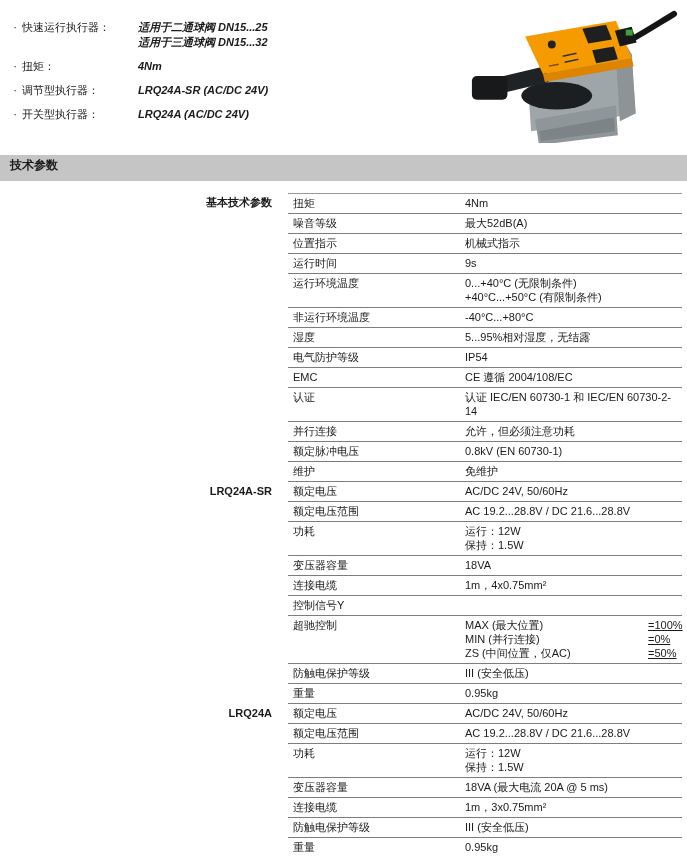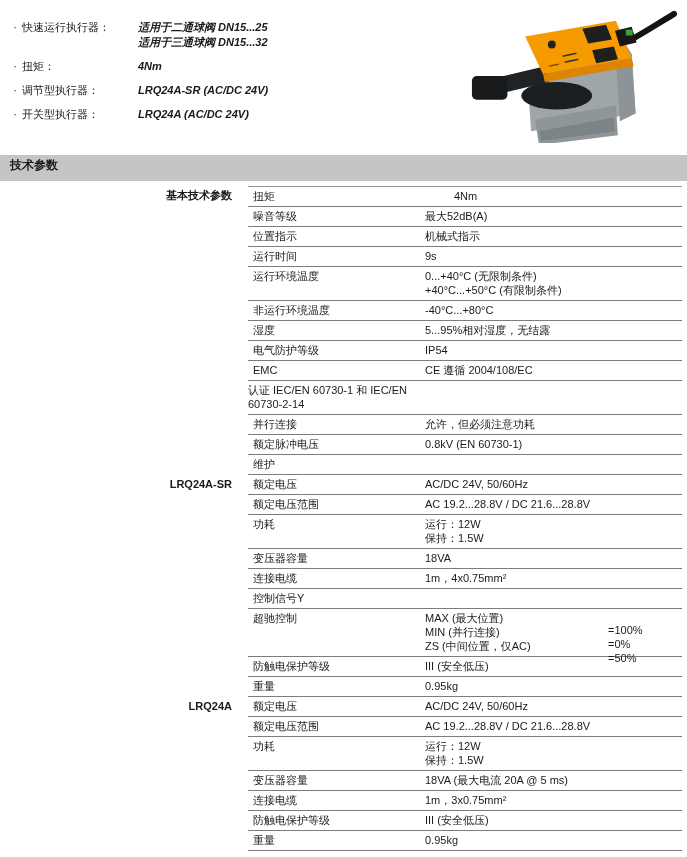--- a/index.html
+++ b/index.html
@@ -19,30 +19,30 @@
   .bvals { font-weight:bold;font-style:italic; }
   .bval { line-height:15px; }
   .product { margin:-12px 0 0 auto; width:214px; height:135px; }
   .product svg { display:block; }
 
   
   .banner { margin-top:22px; height:26px; line-height:21px; background:#c5c5c5;
             font-weight:bold; font-size:12px; padding-left:10px; }
 
   
-  .spec { margin-top:5px; }
+  .spec { margin-top:12px;padding-left:40px; }
   .srow { display:grid; grid-template-columns:248px 1fr; }
   .cell-group { text-align:right; font-weight:bold; padding:2px 16px 0 0; line-height:14px; }
   .cell-body { margin-right:5px; border-bottom:1px solid #7d7d7d;
                display:grid; grid-template-columns:177px 1fr; padding:2px 0 3px; }
-  .srow.first .cell-body { border-top:1px solid #989898;gap:29px; }
+  .srow.first .cell-body { border-top:1px solid #989898; }
   .cell-param { padding-left:5px; line-height:14px; }
   .cell-value { line-height:14px; }
   .vline { position:relative; }
-  .pct { position:absolute; left:183px; top:12px; }
+  .pct { position:absolute; left:183px; top:0;text-decoration:underline; }
 </style>
 </head>
 <body>
 
 <div class="page">
 
   <header class="top">
     <div class="bullets" id="bullets">
         <div class="bullet-item">
           <span class="dot">·</span>
@@ -187,20 +187,21 @@
         <div class="cell-body">
           <div class="cell-param">EMC</div>
           <div class="cell-value">
             <div class="vline">CE 遵循 2004/108/EC</div>
           </div>
         </div>
       </div>
       <div class="srow">
         <div class="cell-group"></div>
         <div class="cell-body">
+          <div class="cell-param">认证</div>
           <div class="cell-value">
             <div class="vline">认证  IEC/EN 60730-1 和  IEC/EN 60730-2-14</div>
           </div>
         </div>
       </div>
       <div class="srow">
         <div class="cell-group"></div>
         <div class="cell-body">
           <div class="cell-param">并行连接</div>
           <div class="cell-value">
@@ -214,20 +215,23 @@
           <div class="cell-param">额定脉冲电压</div>
           <div class="cell-value">
             <div class="vline">0.8kV (EN 60730-1)</div>
           </div>
         </div>
       </div>
       <div class="srow">
         <div class="cell-group"></div>
         <div class="cell-body">
           <div class="cell-param">维护</div>
+          <div class="cell-value">
+            <div class="vline">免维护</div>
+          </div>
         </div>
       </div>
       <div class="srow">
         <div class="cell-group">LRQ24A-SR</div>
         <div class="cell-body">
           <div class="cell-param">额定电压</div>
           <div class="cell-value">
             <div class="vline">AC/DC 24V, 50/60Hz</div>
           </div>
         </div>

